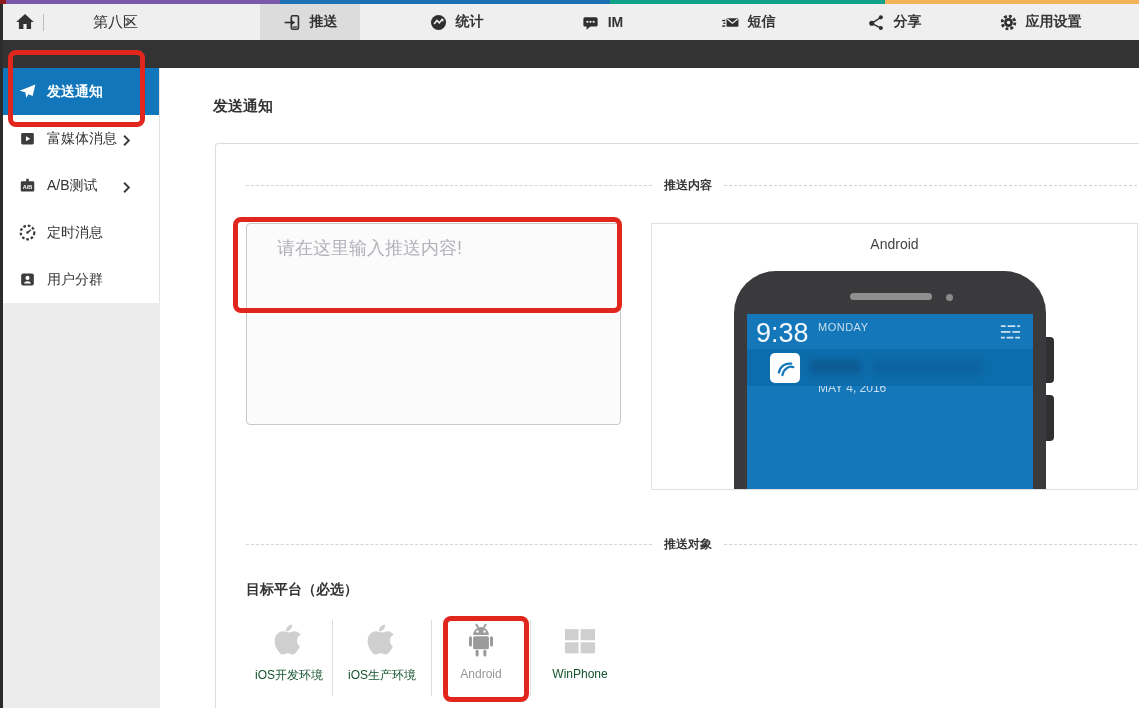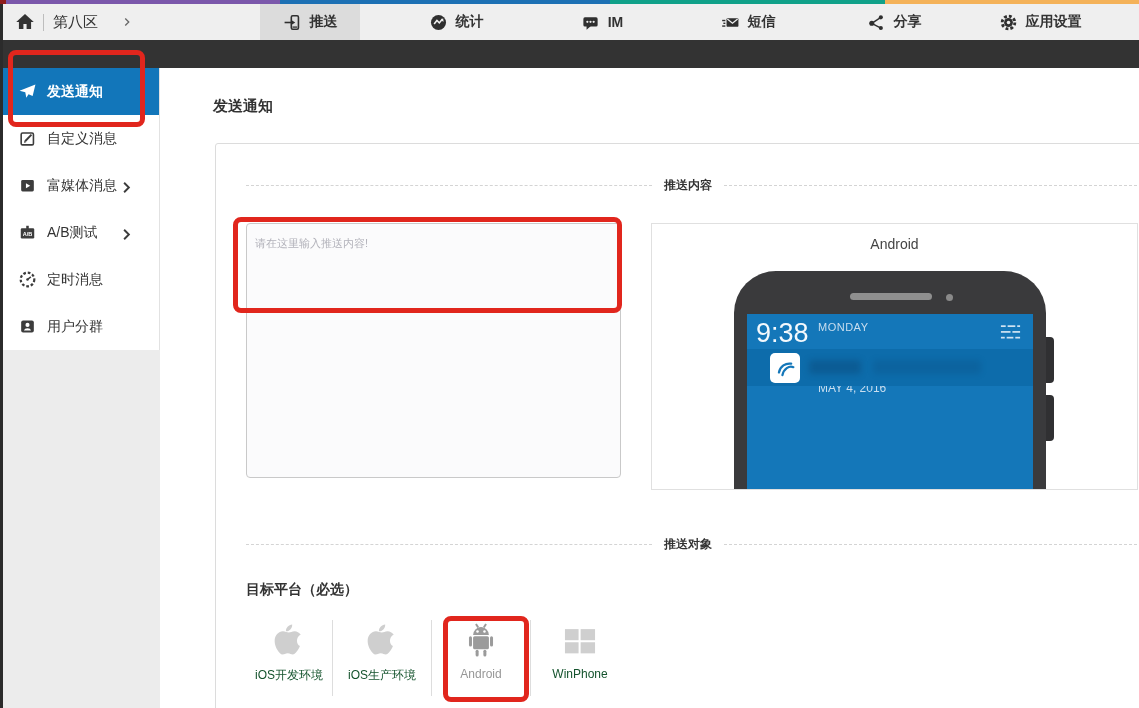--- a/index.html
+++ b/index.html
@@ -14,21 +14,21 @@
   .seg1 { width:274px; background:#7b58ab; }
   .seg2 { width:330px; background:#1c70b4; }
   .seg3 { width:275px; background:#10a189; }
   .seg4 { flex:1;      background:#f4b259; }
 
   
   .topbar { position:absolute; left:0; top:4px; width:1139px; height:36px; background:#efefef; }
   .brand { position:absolute; left:0; top:0; height:36px; display:flex; align-items:center; }
   .home-ic { margin-left:15px; width:20px; height:20px; color:#333; }
   .brand-div { width:1px; height:17px; background:#bdbdbd; margin:0 9px 0 8px; }
-  .brand-name { font-size:15px; color:#333; }
+  .brand-name { font-size:15px; color:#333;margin-left:40px; }
   .brand-chev { position:absolute; left:120px; top:9px; width:14px; height:18px; color:#666; }
   .tabs { position:absolute; left:260px; top:0; width:830px; height:36px; display:flex;gap:46px; }
   .tab { flex:1; display:flex; align-items:center; justify-content:center; gap:8px;
          font-size:14px; font-weight:600; color:#333; cursor:pointer; }
   .tab.active { background:#dcdcdc; }
   .tab svg { width:19px; height:19px; color:#2f2f2f; flex:0 0 auto; }
 
   
   .dark-bar { position:absolute; left:0; top:40px; width:1139px; height:28px; background:#333; }
   .left-edge { position:absolute; left:0; top:4px; width:3px; height:704px; background:#2b2b2b; }
@@ -51,23 +51,23 @@
            background:#fff; border:1px solid #dcdcdc; border-radius:3px; }
 
   .divider { position:absolute; left:30px; right:0; height:20px; display:flex; align-items:center; }
   .divider::before { content:""; flex:0 0 406px; border-top:1px dashed #d4d4d4; }
   .divider::after  { content:""; flex:1; border-top:1px dashed #d4d4d4; margin-right:2px; }
   .divider-label { padding:0 12px; font-size:12px; font-weight:bold; color:#333; white-space:nowrap; }
   .divider1 { top:31px; }
   .divider2 { top:390px; }
 
   
-  .msg-box { position:absolute; left:30px; top:79px; width:375px; height:255px;
+  .msg-box { position:absolute; left:30px; top:79px; width:375px; height:202px;
              border:1px solid #c9c9c9; border-radius:4px; background:#fbfbfc;
-             padding:12px 8px; font-size:11px; color:#333; resize:none; outline:none;
+             padding:12px 30px; font-size:18px; color:#333; resize:none; outline:none;
              font-family:"Liberation Sans","DejaVu Sans",sans-serif; }
   .msg-box::placeholder { color:#b2b2ba; }
 
   
   .preview { position:absolute; left:435px; top:79px; width:487px; height:267px;
              border:1px solid #e0e0e0; overflow:hidden; }
   .preview-title { position:absolute; left:0; top:12px; width:100%; text-align:center;
                    font-size:14px; color:#444; }
   .phone { position:absolute; left:82px; top:47px; width:312px; height:240px;
            background:#3a3a3c; border-radius:42px 42px 0 0; }
@@ -198,28 +198,20 @@
   <div class="dark-bar"></div>
   <div class="left-edge"></div>
 
   <div class="sidebar">
     <div class="side-menu">
       <div class="side-item active">
         <svg viewBox="0 0 24 24" fill="currentColor">
             <path d="M22 3 2 11l7.2 2.1L10.5 20l2.8-4.6 5.2 2.4Z"></path>
           </svg>
         <span>发送通知</span>
-      </div>
-      <div class="side-item">
-        <svg viewBox="0 0 24 24">
-            <rect x="4" y="5" width="15.5" height="15" rx="1.8" fill="none" stroke="currentColor" stroke-width="2"></rect>
-            <line x1="9" y1="15.5" x2="17" y2="7" stroke="currentColor" stroke-width="2.4"></line>
-            <polygon points="7.5,17.5 10.5,16.8 8.2,14.8" fill="currentColor"></polygon>
-          </svg>
-        <span>自定义消息</span>
       </div>
       <div class="side-item">
         <svg viewBox="0 0 24 24">
             <rect x="4" y="5" width="16" height="14.5" rx="1.8" fill="currentColor"></rect>
             <polygon points="10,9 10,15.5 15.5,12.2" fill="#fff"></polygon>
           </svg>
         <span>富媒体消息</span>
         <svg class="side-chev" viewBox="0 0 24 24" fill="none" stroke="currentColor" stroke-width="2.4">
             <polyline points="9,6 15,12 9,18"></polyline>
           </svg>

